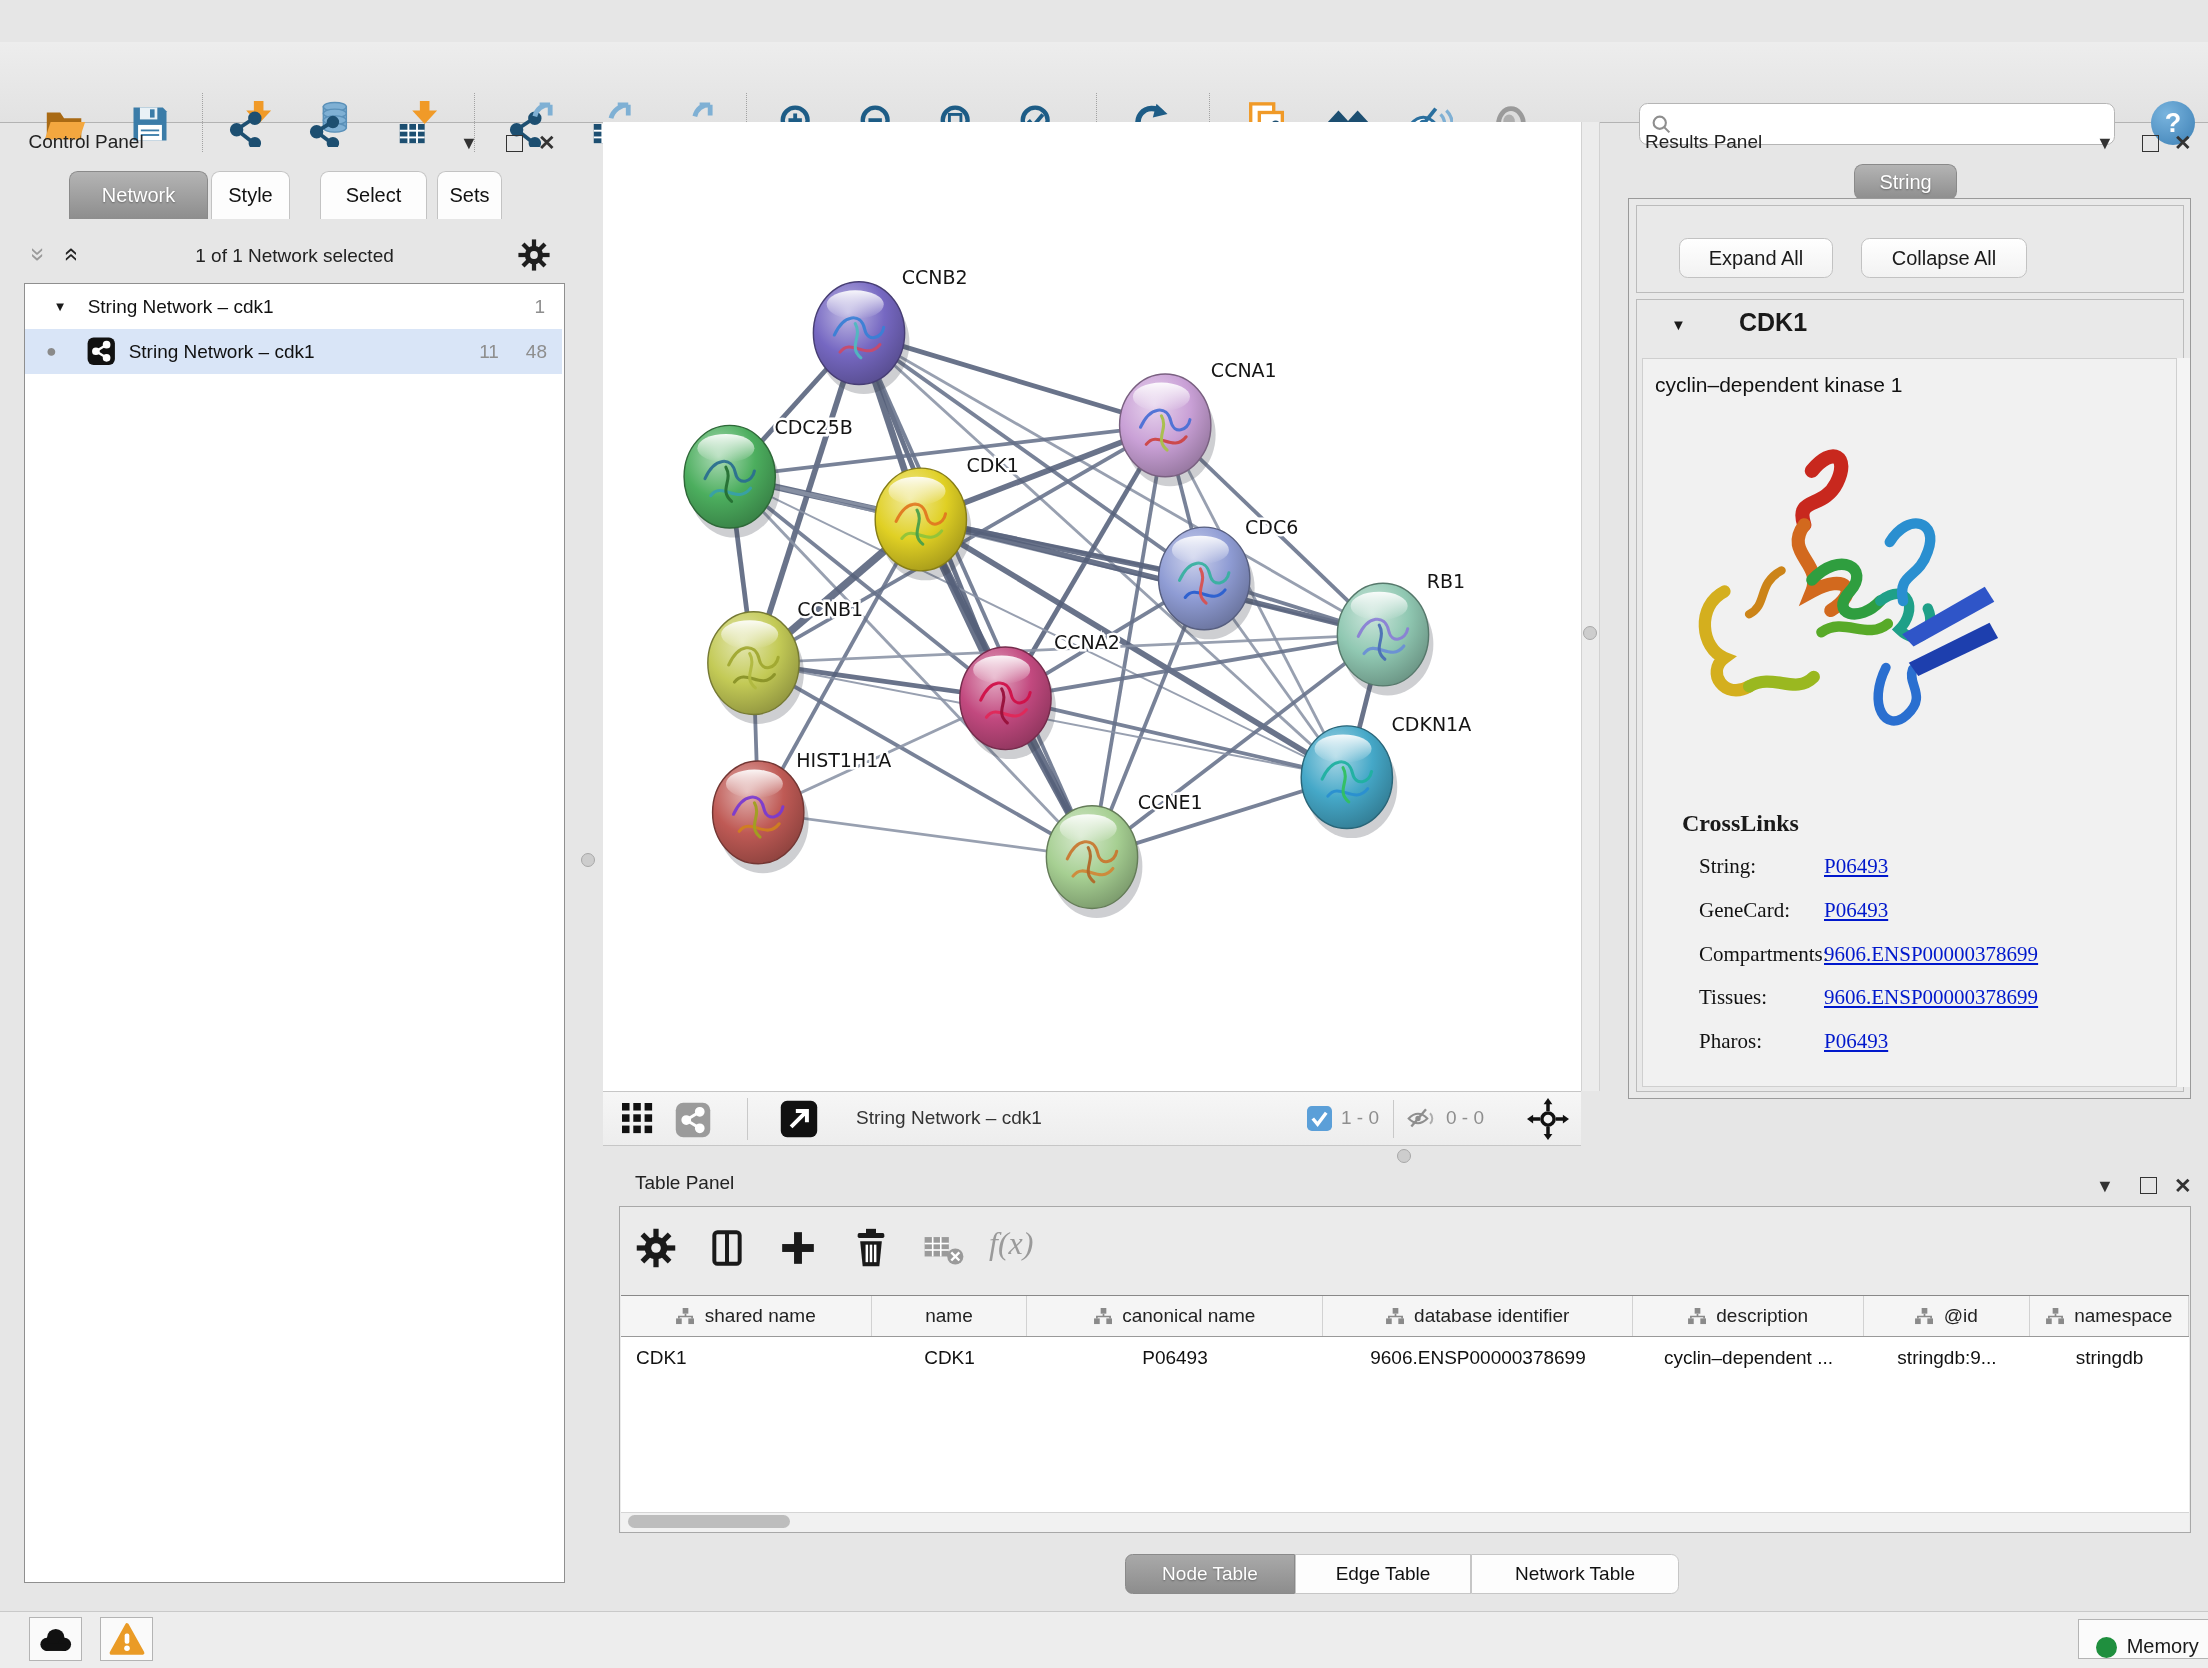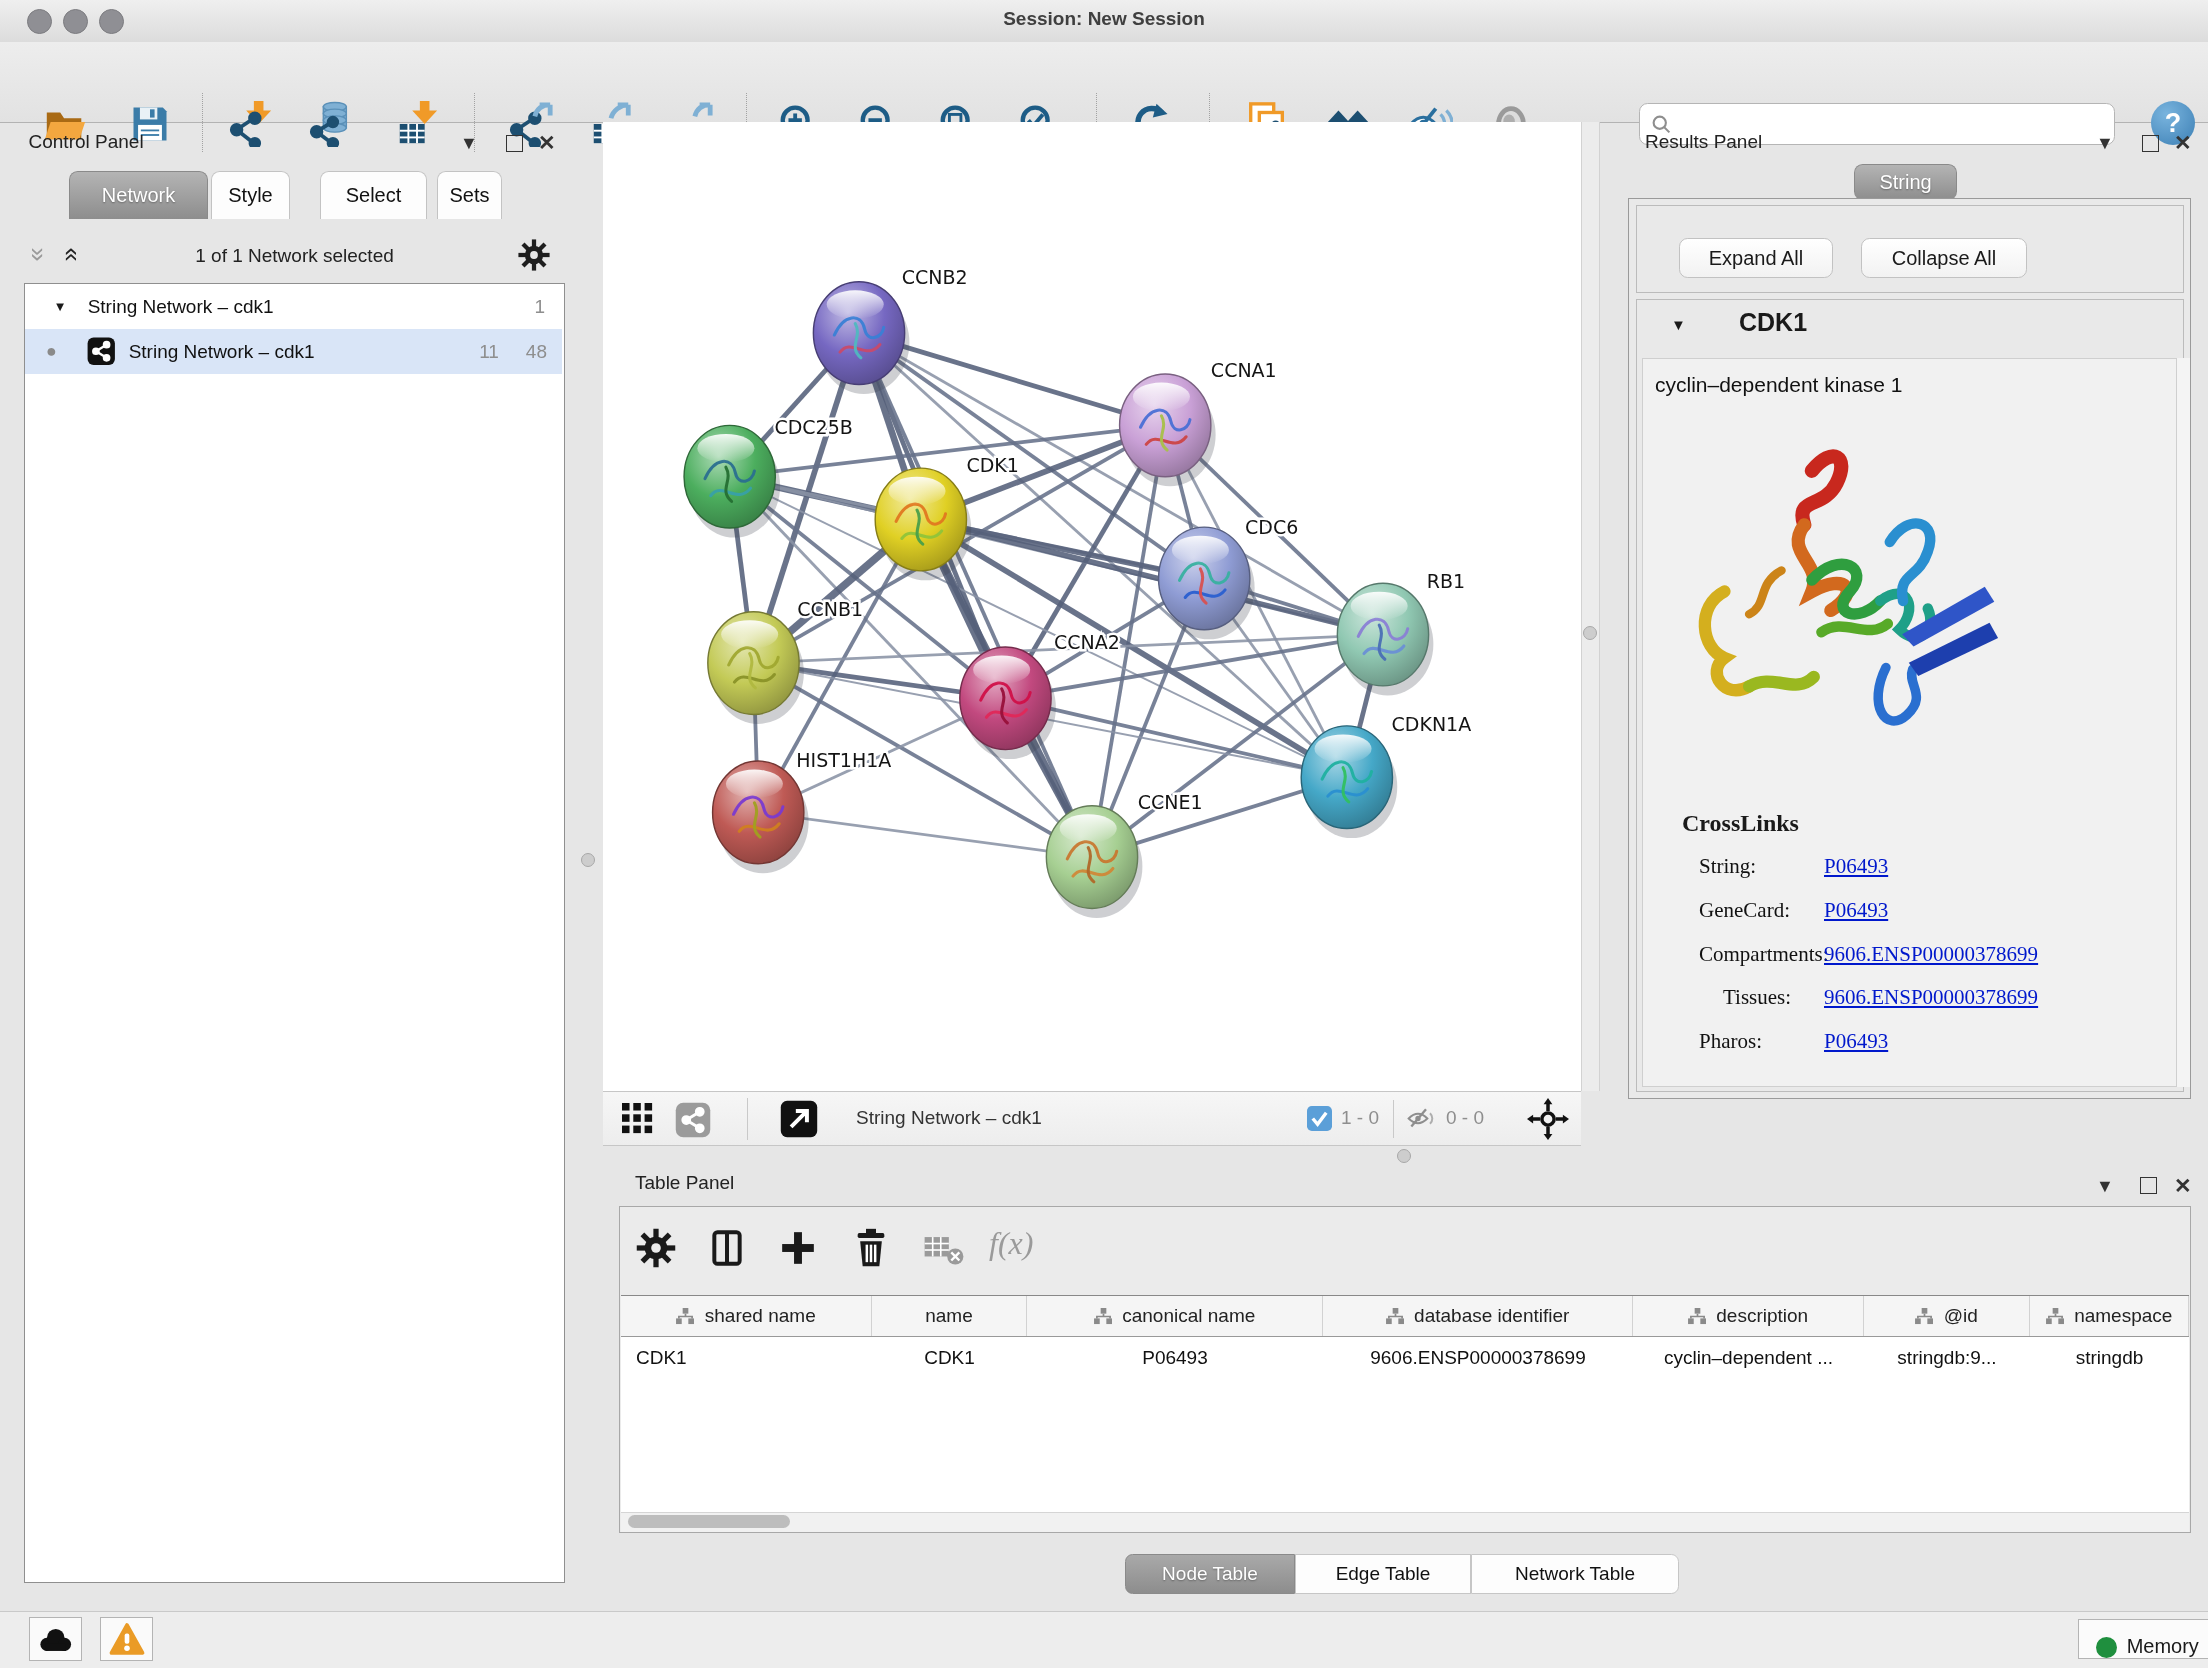--- a/index.html
+++ b/index.html
@@ -79,26 +79,20 @@
   .membtn{left:2054px;top:1619px;width:139px;height:40px;background:#fbfbfb;border:1.9px solid #b4b4b4;
     display:flex;align-items:flex-end;justify-content:center;gap:9.5px;font-size:20px;cursor:pointer;box-sizing:border-box;margin-left:24px;}
   .chev{font-size:25px;line-height:1;display:inline-block;cursor:pointer;}
   .fx{font-family:"Liberation Serif",serif;font-style:italic;font-size:32px;color:#9a9a9a;}
 </style>
 </head>
 <body>
 
 <div class="window">
 
-  <div class="abs titlebar">
-    <div class="abs tlight" style="left:27px"></div>
-    <div class="abs tlight" style="left:63px"></div>
-    <div class="abs tlight" style="left:99px"></div>
-    <div class="abs wtitle">Session: New Session</div>
-  </div>
 
   <div class="abs toolbar">
     <div class="abs tbtn" style="left:42px">
       <svg width="46" height="46" viewBox="0 0 48 48">
         <path d="M5 12 h14 l4 6 h18 v22 H5 Z" fill="#a96a14"></path>
         <path d="M9 22 h36 l-6 18 H3 Z" fill="#f3a73f"></path>
       </svg>
     </div>
     <div class="abs tbtn" style="left:127px">
       <svg width="44" height="44" viewBox="0 0 48 48">
@@ -827,18 +821,18 @@
     <span style="width:21px;height:21px;border-radius:50%;background:#1f8f3e;display:inline-block"></span>
     <span>Memory</span>
   </div>
 
 <div class="abs serif" style="left: 1699px; top: 854px; font-size: 21px; color: rgb(17, 17, 17);">String:</div>
     <div class="abs serif xlink" style="left: 1824px; top: 854px; font-size: 21px;">P06493</div>
     <div class="abs serif" style="left: 1699px; top: 898px; font-size: 21px; color: rgb(17, 17, 17);">GeneCard:</div>
     <div class="abs serif xlink" style="left: 1824px; top: 898px; font-size: 21px;">P06493</div>
     <div class="abs serif" style="left: 1699px; top: 942px; font-size: 21px; color: rgb(17, 17, 17);">Compartments:</div>
     <div class="abs serif xlink" style="left: 1824px; top: 942px; font-size: 21px;">9606.ENSP00000378699</div>
-    <div class="abs serif" style="left: 1699px; top: 985px; font-size: 21px; color: rgb(17, 17, 17); margin-left: 24px;">Tissues:</div>
+    <div class="abs serif" style="left: 1699px; top: 985px; font-size: 21px; color: rgb(17, 17, 17);">Tissues:</div>
     <div class="abs serif xlink" style="left: 1824px; top: 985px; font-size: 21px;">9606.ENSP00000378699</div>
     <div class="abs serif" style="left: 1699px; top: 1029px; font-size: 21px; color: rgb(17, 17, 17);">Pharos:</div>
     <div class="abs serif xlink" style="left: 1824px; top: 1029px; font-size: 21px;">P06493</div>
   </div>
 
 
 </body></html>

